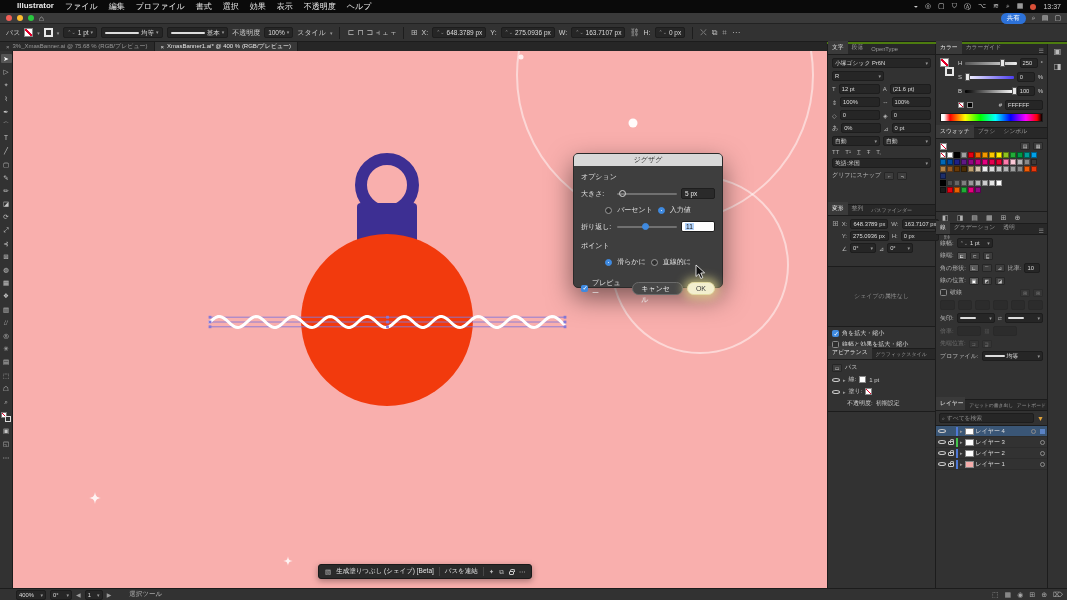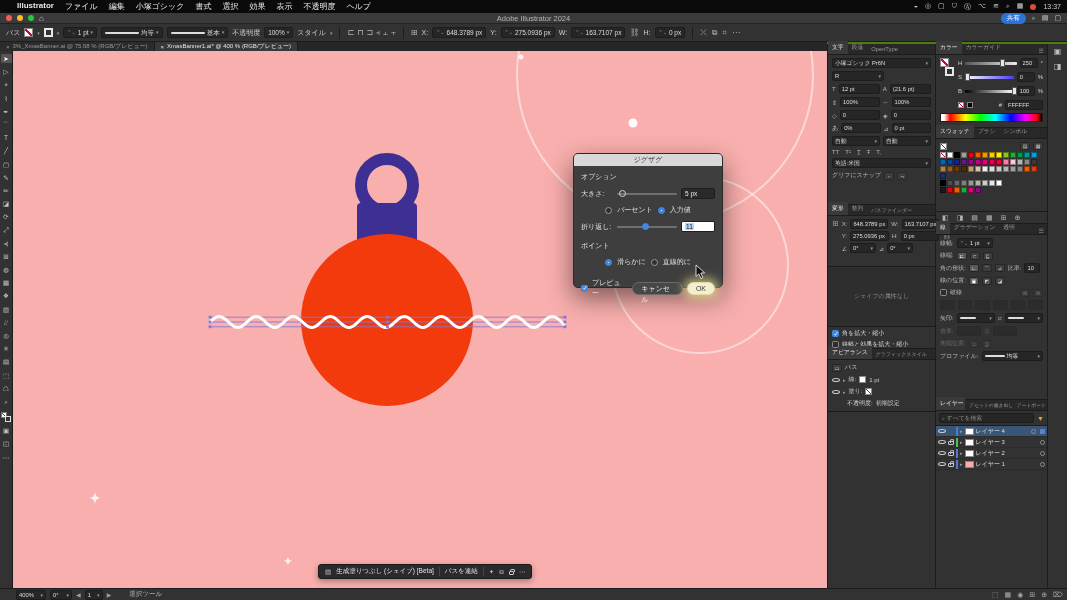--- a/index.html
+++ b/index.html
@@ -108,21 +108,21 @@
 <body>
 
 <div id="app">
 
   <div id="menubar">
     <span class="apple"></span>
     <span id="menu-items" style="display:flex;gap:11px;">
         <span class="mi" style="font-weight: bold;">Illustrator</span>
         <span class="mi">ファイル</span>
         <span class="mi">編集</span>
-        <span class="mi">小塚ゴシック</span>
+        <span class="mi">プロファイル</span>
         <span class="mi">書式</span>
         <span class="mi">選択</span>
         <span class="mi">効果</span>
         <span class="mi">表示</span>
         <span class="mi">不透明度</span>
         <span class="mi">ヘルプ</span>
       </span>
     <span class="sp"></span>
     <span class="stat">
       <span id="status-icons" style="display:flex;gap:7px;">
@@ -139,21 +139,20 @@
       <span class="reddot"></span>
       <span>13:37</span>
     </span>
   </div>
 
   <div id="titlebar">
     <span class="tl" style="background:#f35f57;"></span>
     <span class="tl" style="background:#fdbc2e;"></span>
     <span class="tl" style="background:#29c73f;"></span>
     <span style="font-size:8px;color:#c5c5c5;">⌂</span>
-    <span class="title">Adobe Illustrator 2024</span>
     <span class="right">
       <span class="share">共有</span>
       <span style="color:#c5c5c5;">⌕</span>
       <span style="color:#c5c5c5;font-size:7px;">▤</span>
       <span style="color:#c5c5c5;font-size:7px;">▢</span>
     </span>
   </div>
 
   <div id="controlbar">
     <span>パス</span>

